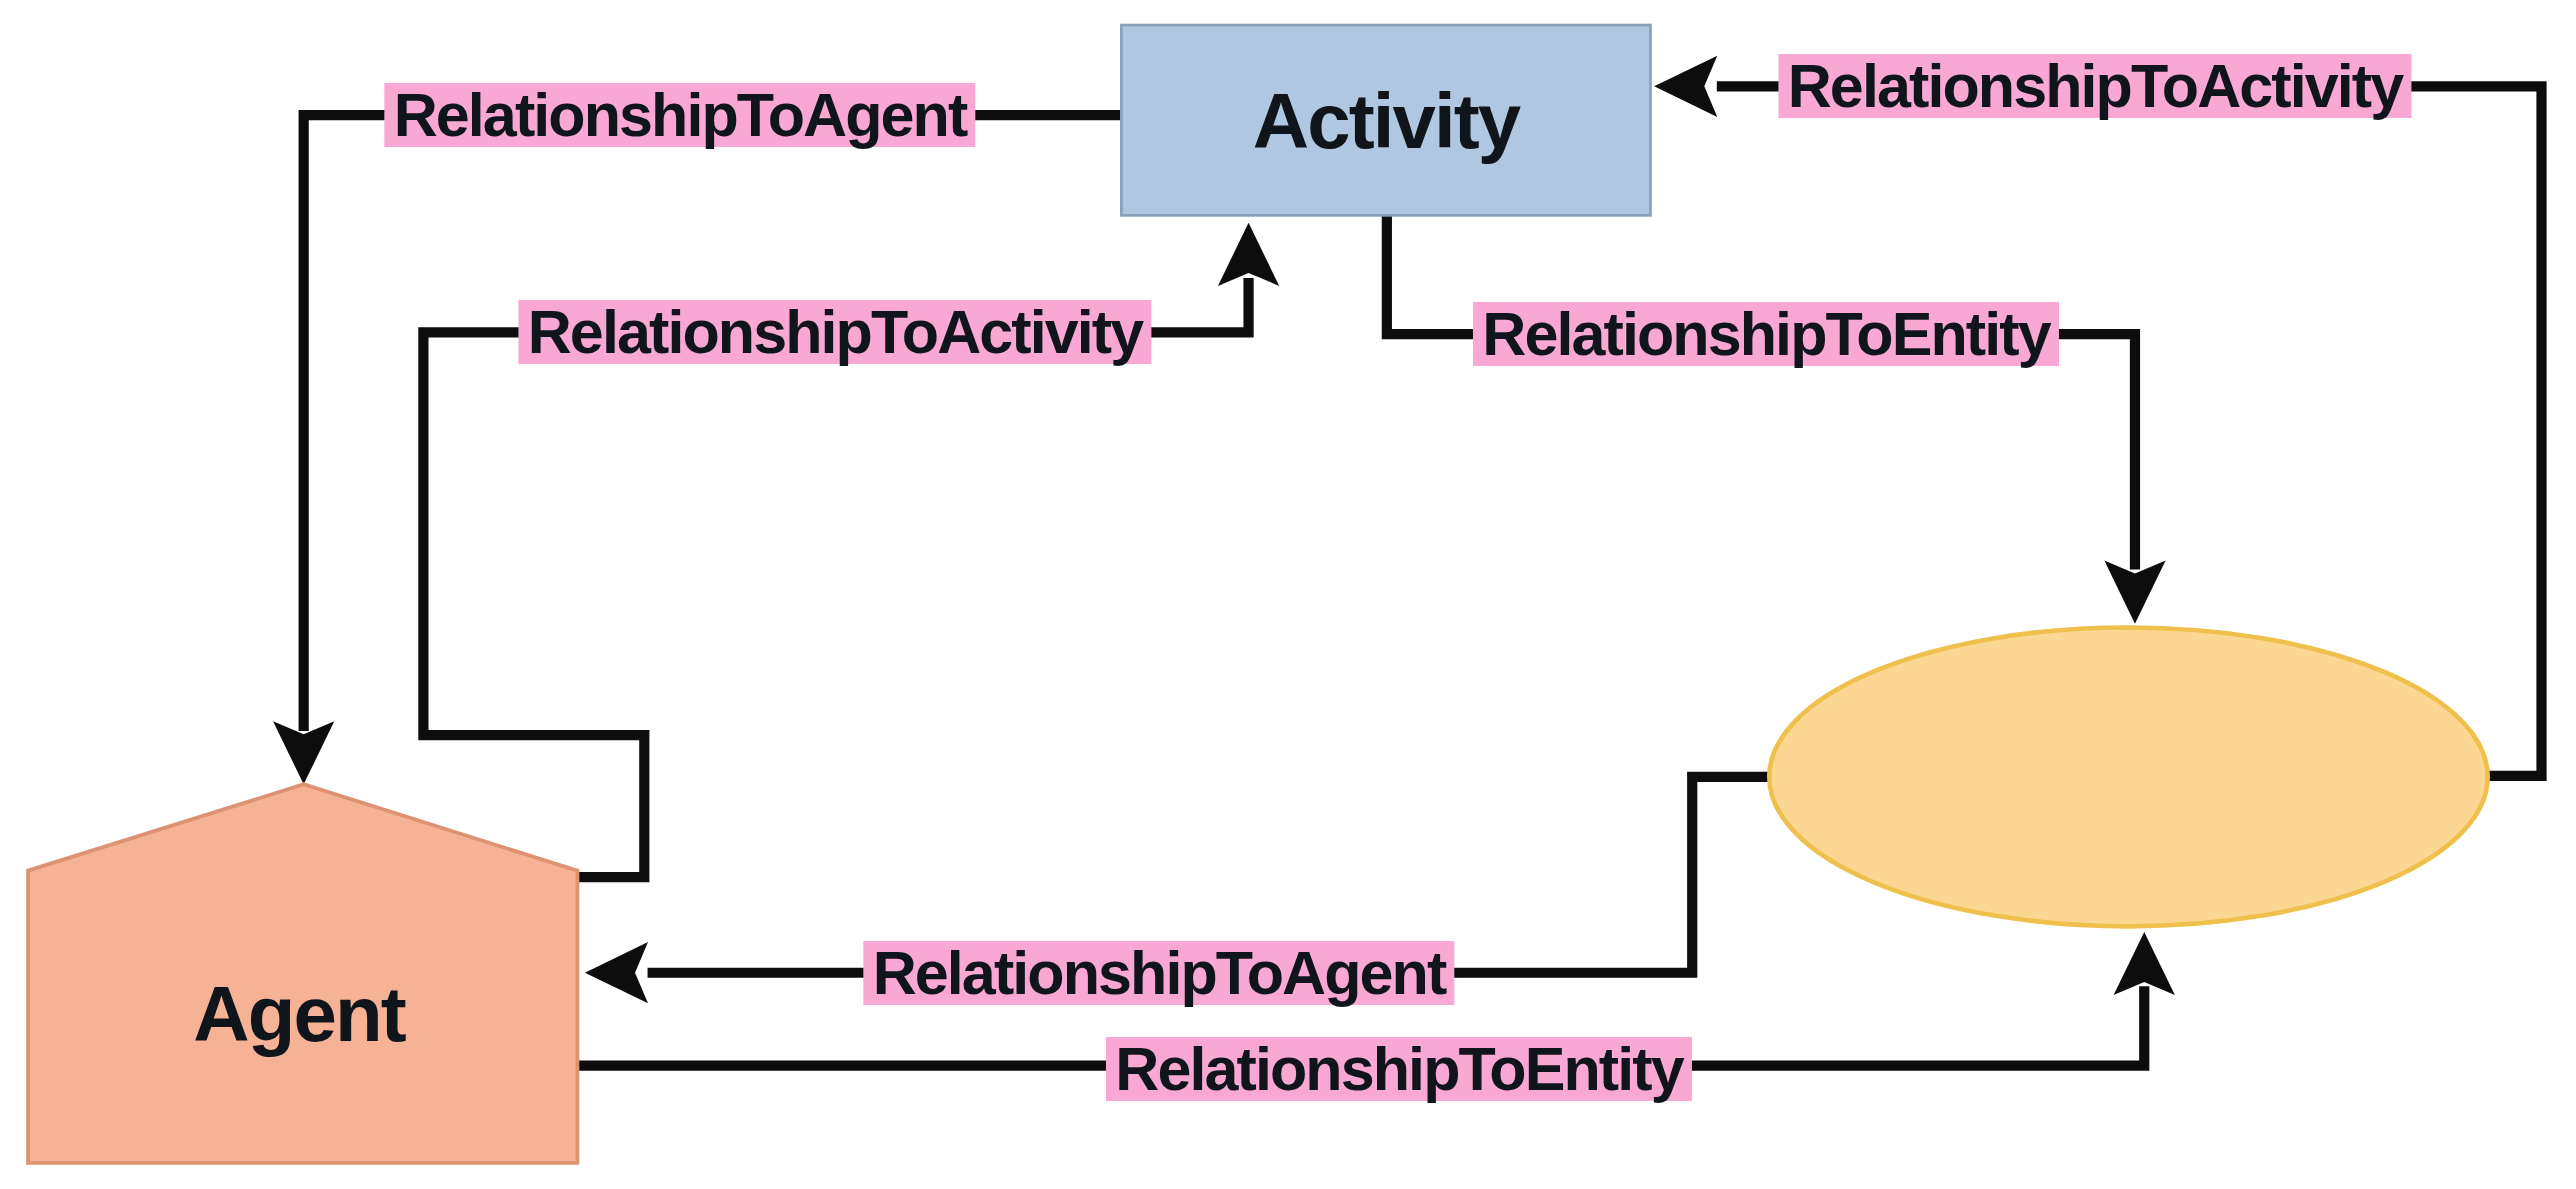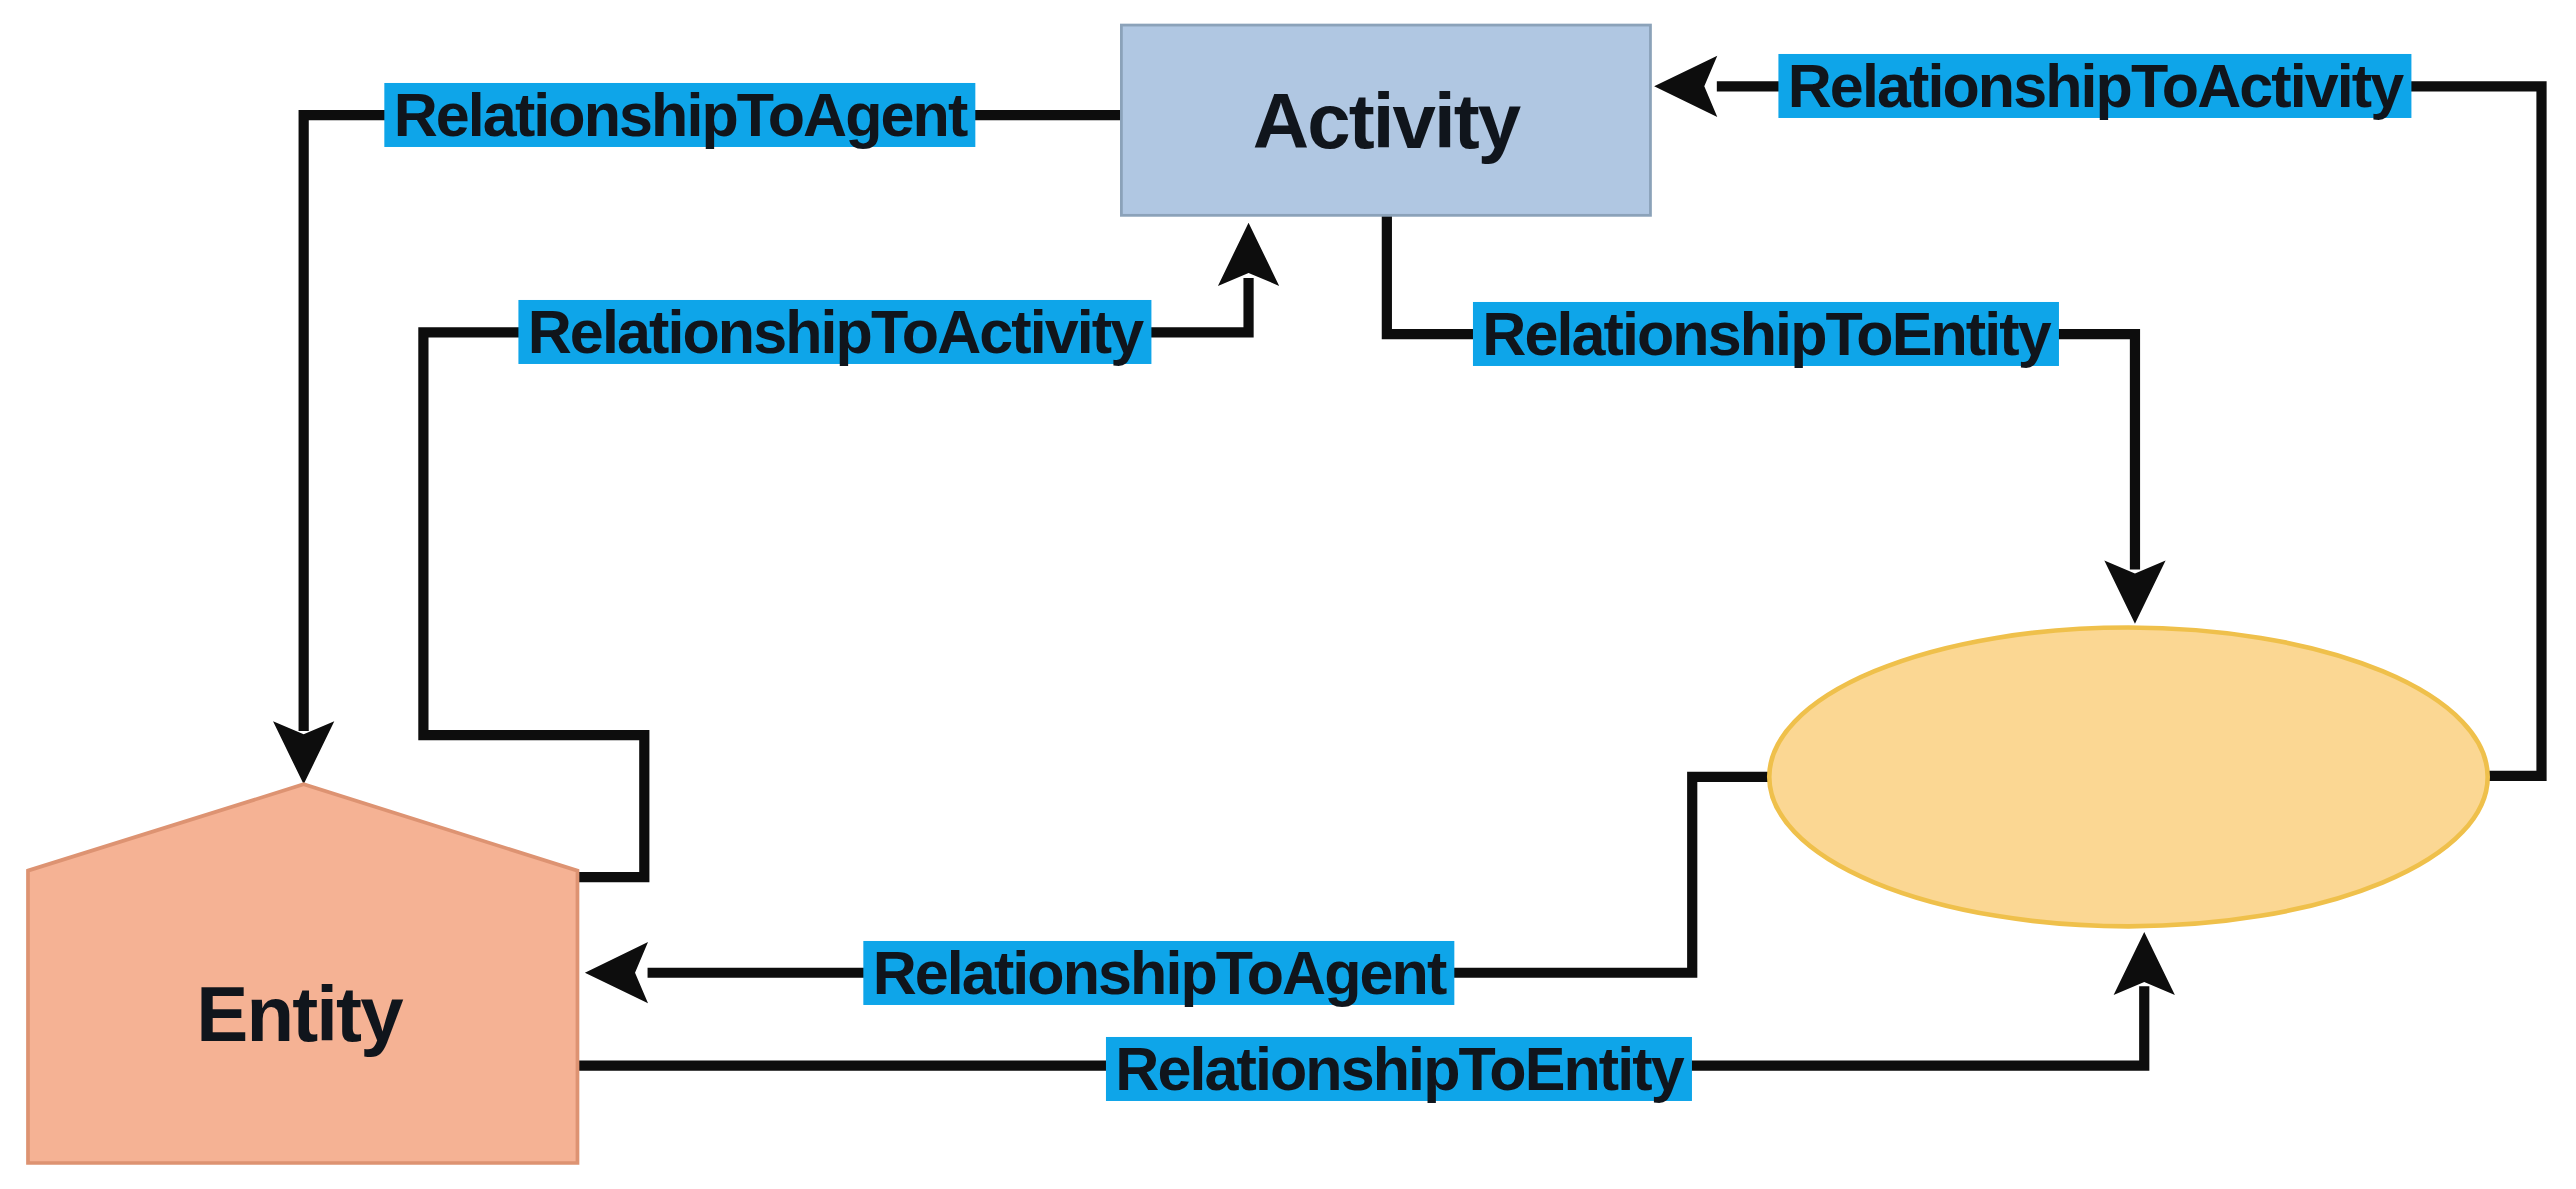--- a/index.html
+++ b/index.html
@@ -39,21 +39,21 @@
   }
   .node-label {
     font-size: 78px;
     letter-spacing: -1.9px;
     background: transparent;
     text-align: center;
   }
   .edge-label {
     font-size: 61px;
     letter-spacing: -1.9px;
-    background: #0ea5e9;
+    background: #f9a8d4;
     padding: 0 9.3px;
     line-height: 1.05;
   }
 </style>
 </head>
 <body>
 
 <div class="stage">
 
   <svg viewBox="0 0 2775 1281">
@@ -79,21 +79,21 @@
     <rect x="1208" y="27" width="570" height="205" stroke-width="3" fill="#b0c7e2" stroke="#8ba2b9"></rect>
 
     <ellipse cx="2293" cy="837" rx="387" ry="161" stroke-width="5" fill="#fbd793" stroke="#efc04b"></ellipse>
 
     <polygon points="30,938 327,845 622,938 622,1253 30,1253" stroke-width="4" fill="#f5b294" stroke="#dd9372"></polygon>
   </svg>
 
   <div class="label node-label" style="left:1386px; top:121px;">Activity</div>
 
 
-  <div class="label node-label" style="left:299px; top:1014px;">Entity</div>
+  <div class="label node-label" style="left:299px; top:1014px;">Agent</div>
 
   <div class="label edge-label" style="left:680px; top:115px;">RelationshipToAgent</div>
 
   <div class="label edge-label" style="left:835px; top:332px;">RelationshipToActivity</div>
 
   <div class="label edge-label" style="left:1766px; top:334px;">RelationshipToEntity</div>
 
   <div class="label edge-label" style="left:2095px; top:86px;">RelationshipToActivity</div>
 
   <div class="label edge-label" style="left:1159px; top:973px;">RelationshipToAgent</div>

